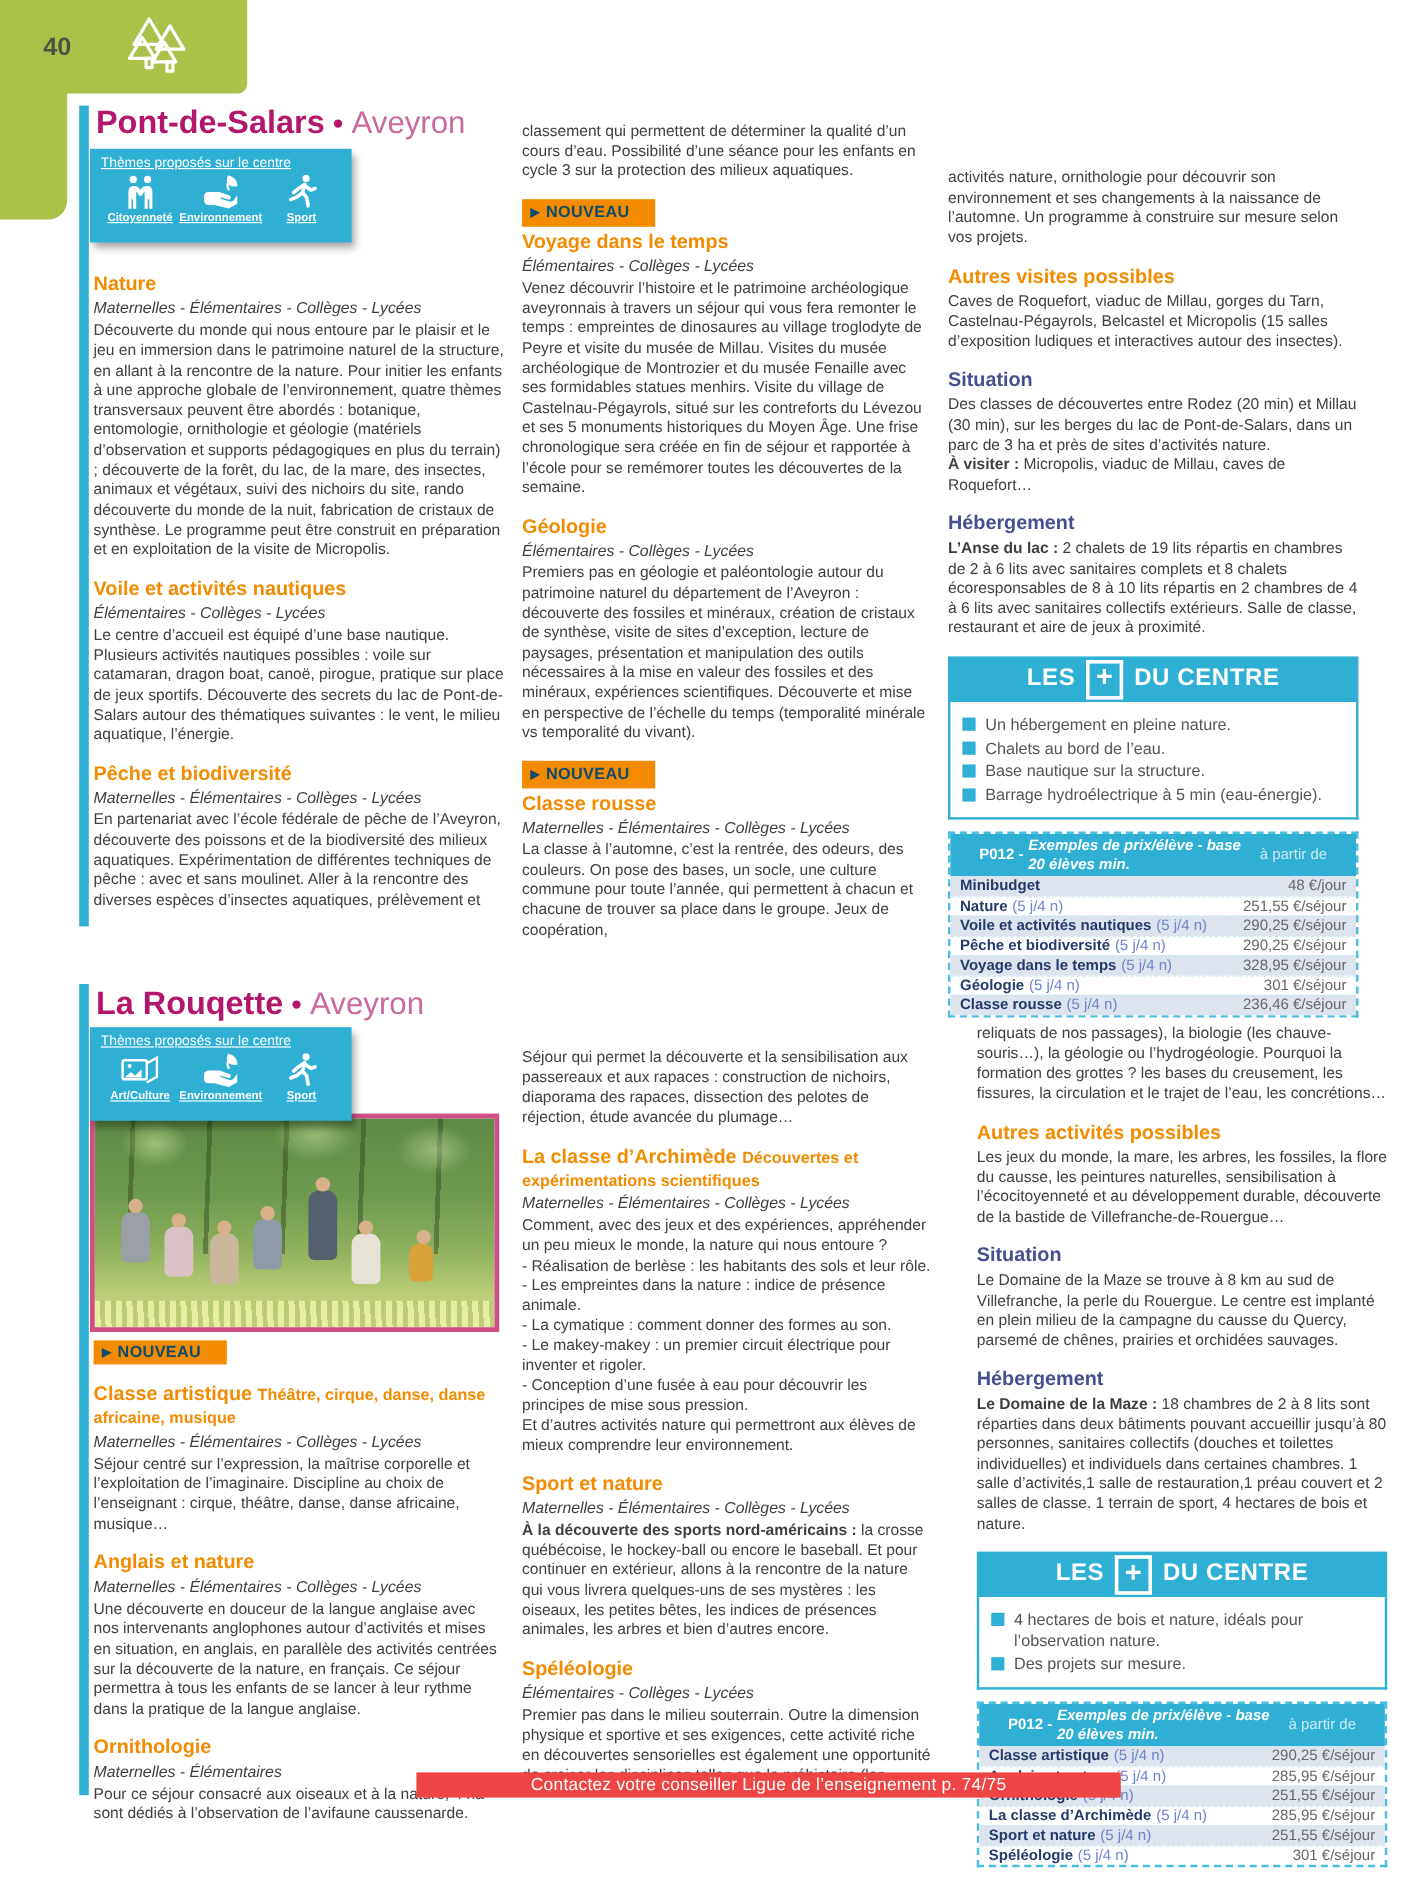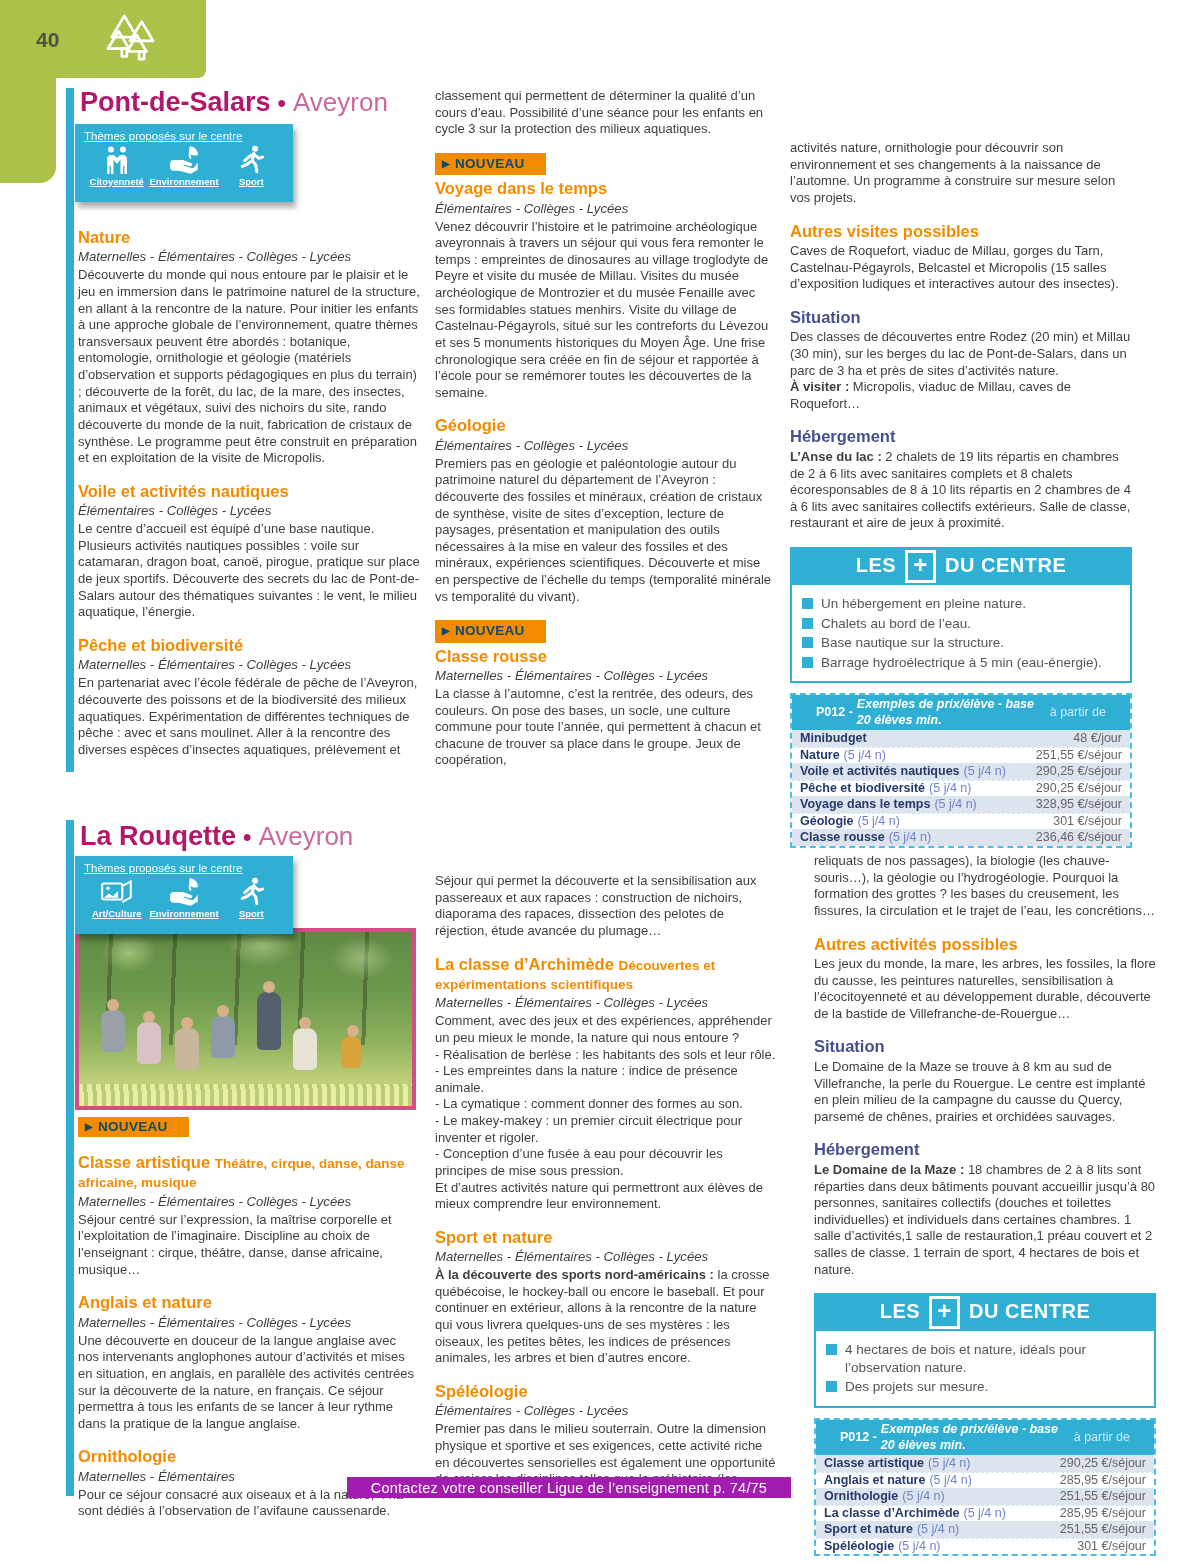--- a/index.html
+++ b/index.html
@@ -65,21 +65,21 @@
           background:repeating-linear-gradient(92deg,transparent 0 30px,rgba(46,66,32,.45) 30px 34px,transparent 34px 64px);}
   .canopy{position:absolute;inset:0;background:
      radial-gradient(40px 28px at 15% 12%,rgba(220,240,170,.5),transparent 70%),
      radial-gradient(50px 30px at 55% 8%,rgba(220,240,170,.45),transparent 70%),
      radial-gradient(45px 30px at 85% 15%,rgba(235,245,190,.4),transparent 70%);}
   .pp{position:absolute;width:24px;height:42px;border-radius:9px 9px 5px 5px;}
   .pp::before{content:"";position:absolute;left:6px;top:-11px;width:12px;height:12px;border-radius:50%;background:#d9b08c;}
   .grassfront{position:absolute;left:0;bottom:0;width:100%;height:22px;
           background:repeating-linear-gradient(88deg,rgba(238,244,170,.8) 0 5px,rgba(180,200,110,.7) 5px 9px);}
   
-  .footer-bar{position:absolute;left:347px;top:1477px;width:444px;height:21px;background:#a21caf;color:#fff;
+  .footer-bar{position:absolute;left:347px;top:1477px;width:587px;height:21px;background:#ef4444;color:#fff;
               display:flex;align-items:center;justify-content:center;font-size:14.5px;letter-spacing:.2px;}
 </style>
 </head>
 <body>
 
 <div class="page">
 
   <div class="green-top"></div>
   <div class="green-strip"></div>
   <div class="page-num">40</div>
@@ -153,21 +153,21 @@
         <h3><span>Voile et activités nautiques</span></h3>
         <div class="grades">Élémentaires - Collèges - Lycées</div>
         <p><span>Le centre d’accueil est équipé d’une base nautique. Plusieurs activités nautiques possibles : voile sur catamaran, dragon boat, canoë, pirogue, pratique sur place de jeux sportifs. Découverte des secrets du lac de Pont-de-Salars autour des thématiques suivantes : le vent, le milieu aquatique, l’énergie.</span></p>
       </div>
       <div class="article">
         <h3><span>Pêche et biodiversité</span></h3>
         <div class="grades">Maternelles - Élémentaires - Collèges - Lycées</div>
         <p><span>En partenariat avec l’école fédérale de pêche de l’Aveyron, découverte des poissons et de la biodiversité des milieux aquatiques. Expérimentation de différentes techniques de pêche : avec et sans moulinet. Aller à la rencontre des diverses espèces d’insectes aquatiques, prélèvement et</span></p>
       </div>
     </div>
-  <div class="col" style="left:435px;top:88px;width:342px">
+  <div class="col" style="left:435px;top:101px;width:342px">
       <div class="cont-para">classement qui permettent de déterminer la qualité d’un cours d’eau. Possibilité d’une séance pour les enfants en cycle 3 sur la protection des milieux aquatiques.</div>
       <div class="article"><div class="nouveau-badge"><span class="arr">▶</span><span>NOUVEAU</span></div><h3><span>Voyage dans le temps</span></h3><div class="grades">Élémentaires - Collèges - Lycées</div><p><span>Venez découvrir l’histoire et le patrimoine archéologique aveyronnais à travers un séjour qui vous fera remonter le temps : empreintes de dinosaures au village troglodyte de Peyre et visite du musée de Millau. Visites du musée archéologique de Montrozier et du musée Fenaille avec ses formidables statues menhirs. Visite du village de Castelnau-Pégayrols, situé sur les contreforts du Lévezou et ses 5 monuments historiques du Moyen Âge. Une frise chronologique sera créée en fin de séjour et rapportée à l’école pour se remémorer toutes les découvertes de la semaine.</span></p></div>
       <div class="article">
         <h3><span>Géologie</span></h3>
         <div class="grades">Élémentaires - Collèges - Lycées</div>
         <p><span>Premiers pas en géologie et paléontologie autour du patrimoine naturel du département de l’Aveyron : découverte des fossiles et minéraux, création de cristaux de synthèse, visite de sites d’exception, lecture de paysages, présentation et manipulation des outils nécessaires à la mise en valeur des fossiles et des minéraux, expériences scientifiques. Découverte et mise en perspective de l’échelle du temps (temporalité minérale vs temporalité du vivant).</span></p>
       </div>
       <div class="article"><div class="nouveau-badge"><span class="arr">▶</span><span>NOUVEAU</span></div><h3><span>Classe rousse</span></h3><div class="grades">Maternelles - Élémentaires - Collèges - Lycées</div><p><span>La classe à l’automne, c’est la rentrée, des odeurs, des couleurs. On pose des bases, un socle, une culture commune pour toute l’année, qui permettent à chacun et chacune de trouver sa place dans le groupe. Jeux de coopération,</span></p></div>
     </div>
   <div class="col" style="left:790px;top:140px;width:342px">

